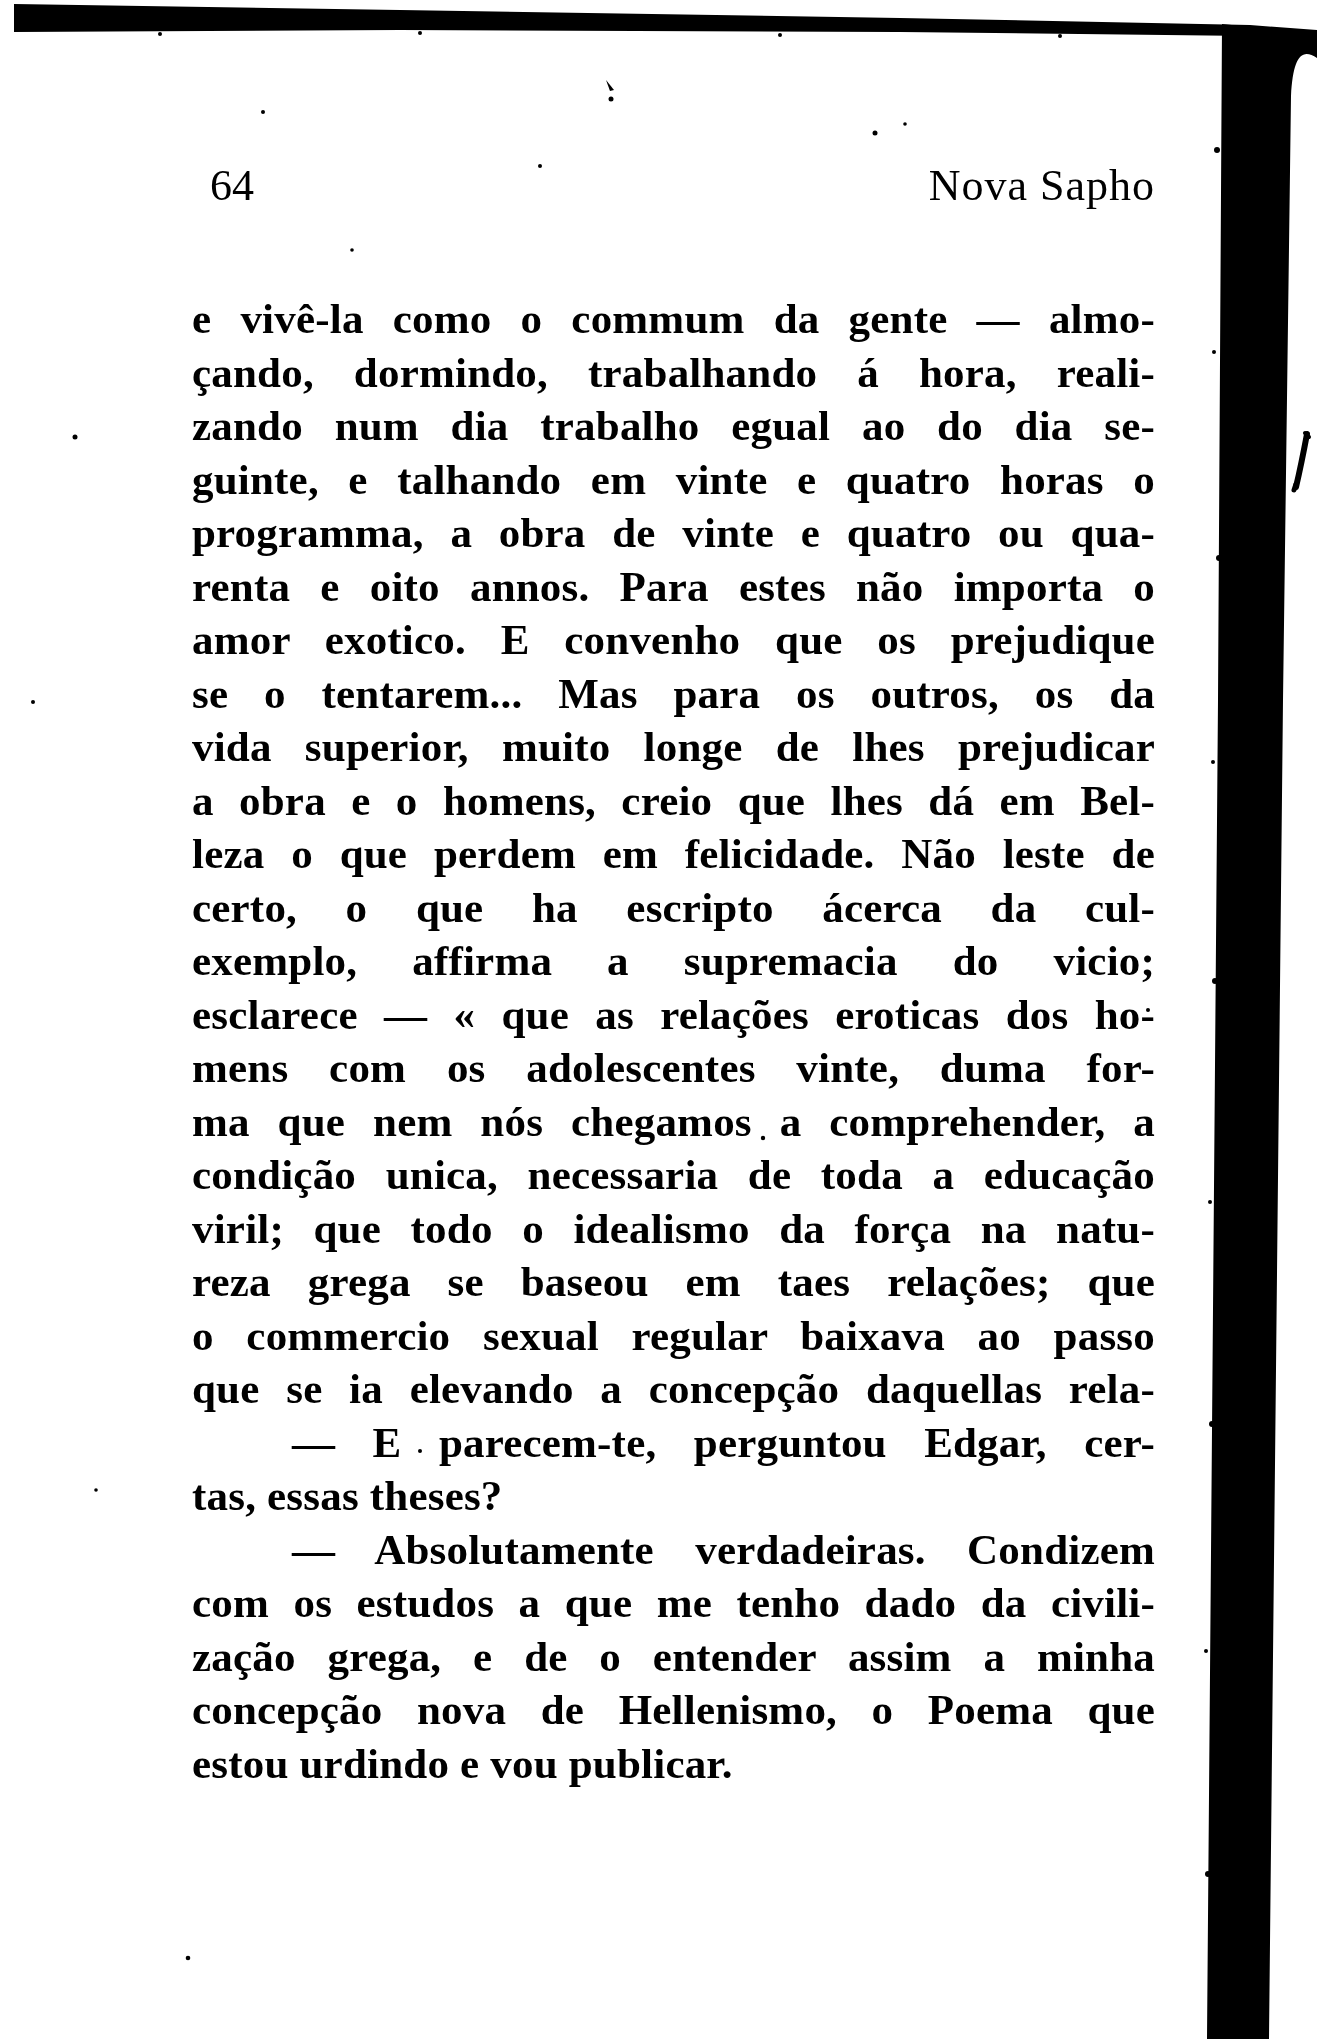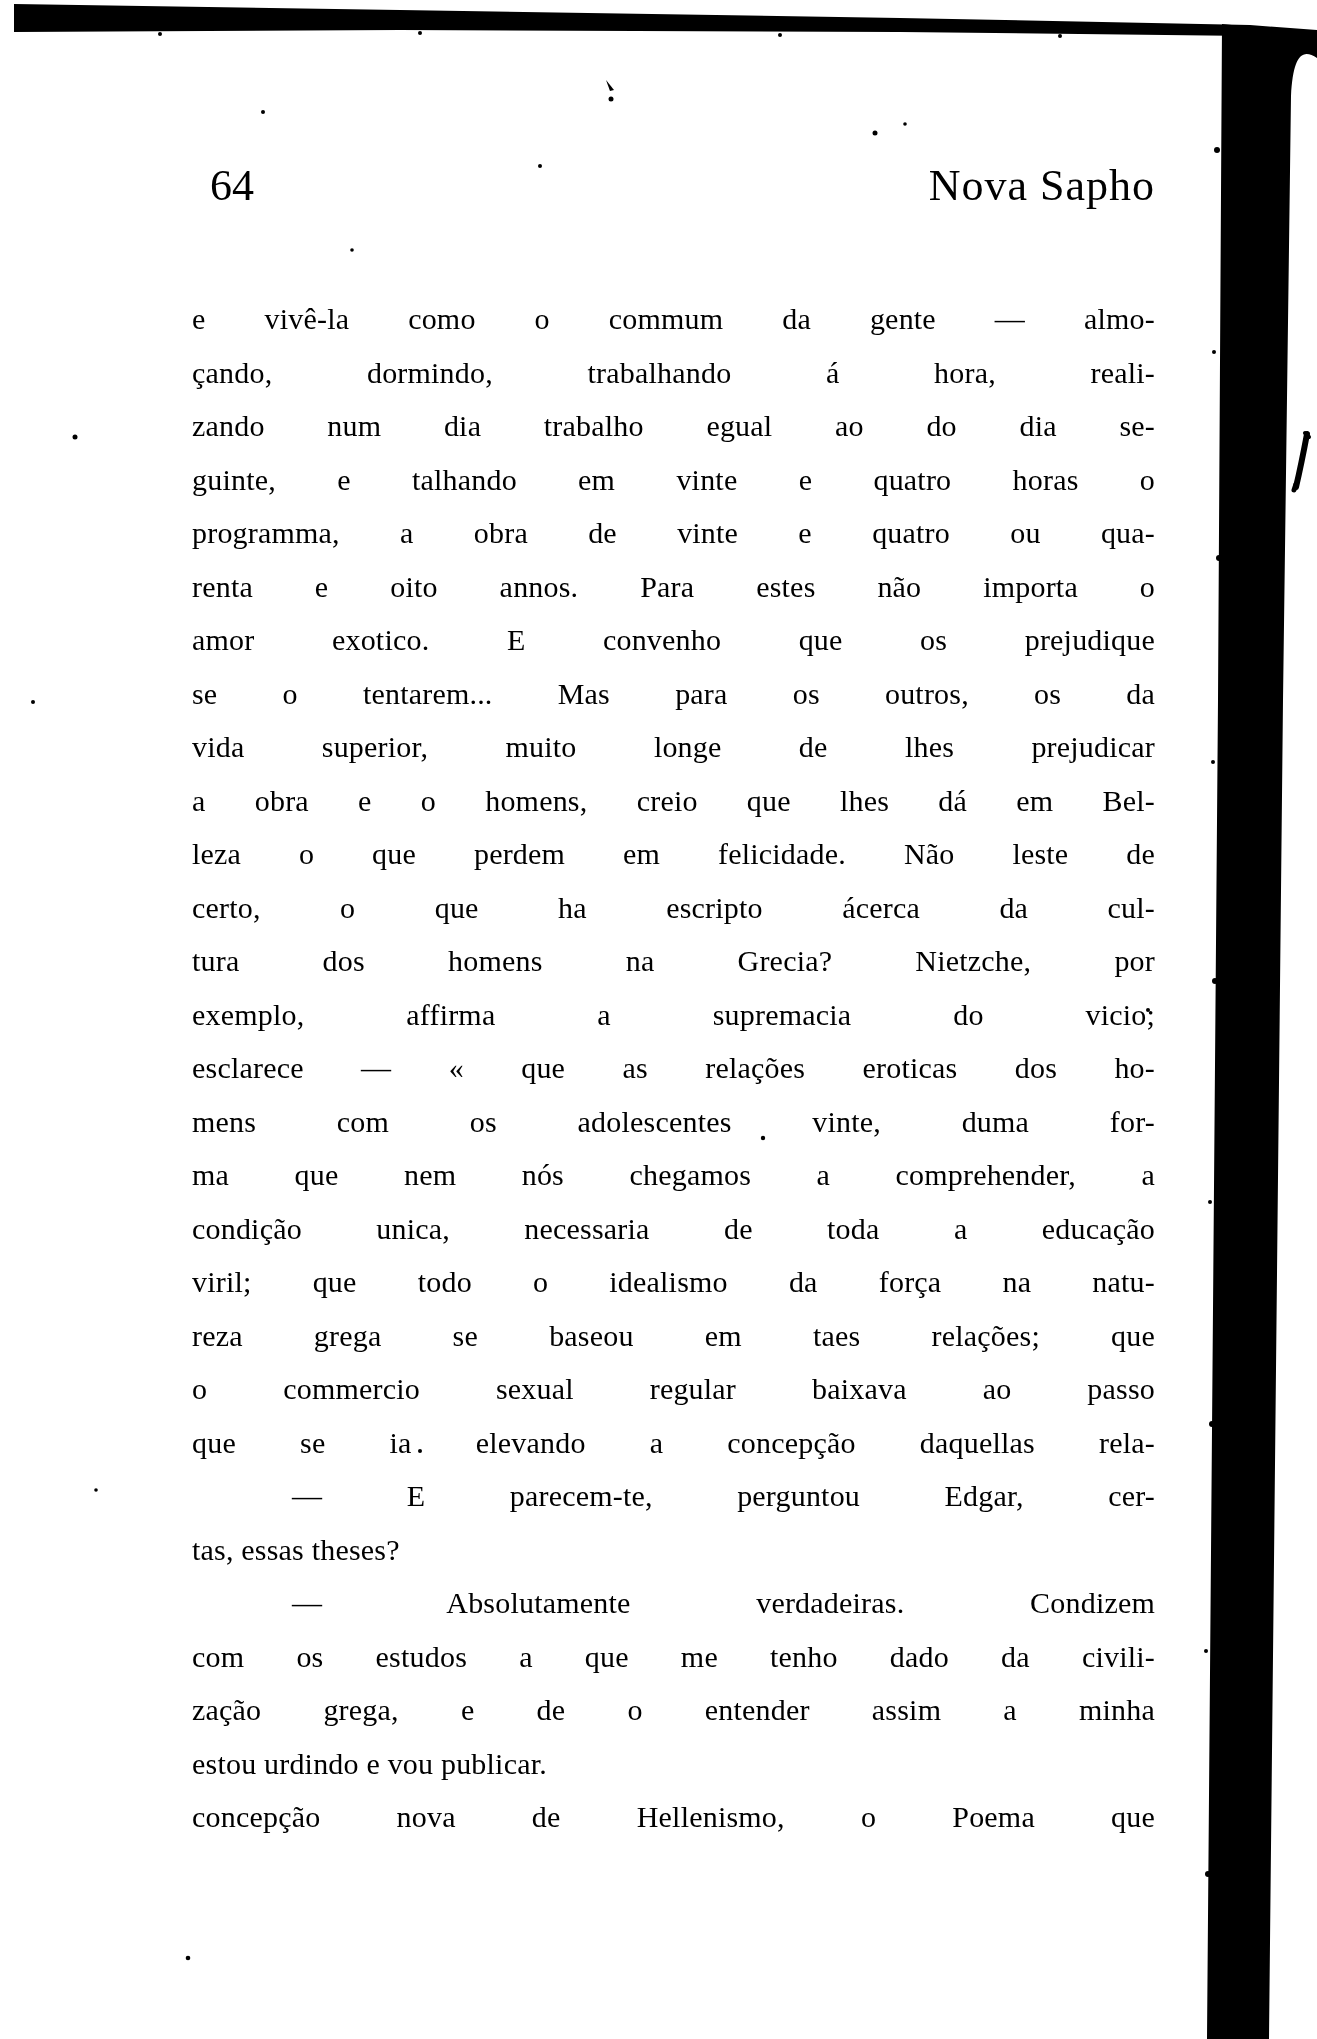--- a/index.html
+++ b/index.html
@@ -35,23 +35,24 @@
   .running-title {
     display: block;
     text-align: right;
     letter-spacing: 1px;
   }
   .body-text {
     position: absolute;
     left: 192px;
     top: 292px;
     width: 963px;
-    font-size: 30px;
+    font-size: 43px;
     line-height: 53.5px;
     letter-spacing: 0.2px;
+    font-weight: bold;
   }
   .line {
     text-align: justify;
     text-align-last: justify;
     height: 53.5px;
     white-space: normal;
   }
   .line.end {
     text-align-last: left;
   }
@@ -122,30 +123,29 @@
   <div class="line">zando num dia trabalho egual ao do dia se-</div>
   <div class="line">guinte, e talhando em vinte e quatro horas o</div>
   <div class="line">programma, a obra de vinte e quatro ou qua-</div>
   <div class="line">renta e oito annos. Para estes não importa o</div>
   <div class="line">amor exotico. E convenho que os prejudique</div>
   <div class="line">se o tentarem... Mas para os outros, os da</div>
   <div class="line">vida superior, muito longe de lhes prejudicar</div>
   <div class="line">a obra e o homens, creio que lhes dá em Bel-</div>
   <div class="line">leza o que perdem em felicidade. Não leste de</div>
   <div class="line">certo, o que ha escripto ácerca da cul-</div>
-  <div class="line">tura dos homens na Grecia? Nietzche, por</div>
   <div class="line">exemplo, affirma a supremacia do vicio;</div>
   <div class="line">esclarece — « que as relações eroticas dos ho-</div>
   <div class="line">mens com os adolescentes vinte, duma for-</div>
   <div class="line">ma que nem nós chegamos a comprehender, a</div>
   <div class="line">condição unica, necessaria de toda a educação</div>
   <div class="line">viril; que todo o idealismo da força na natu-</div>
   <div class="line">reza grega se baseou em taes relações; que</div>
   <div class="line">o commercio sexual regular baixava ao passo</div>
   <div class="line">que se ia elevando a concepção daquellas rela-</div>
   <div class="line indent">— E parecem-te, perguntou Edgar, cer-</div>
   <div class="line end">tas, essas theses?</div>
   <div class="line indent">— Absolutamente verdadeiras. Condizem</div>
   <div class="line">com os estudos a que me tenho dado da civili-</div>
   <div class="line">zação grega, e de o entender assim a minha</div>
+  <div class="line">concepção nova de Hellenismo, o Poema que</div>
   <div class="line end">estou urdindo e vou publicar.</div>
-  <div class="line">concepção nova de Hellenismo, o Poema que</div>
 </div>
 
 </body></html>

